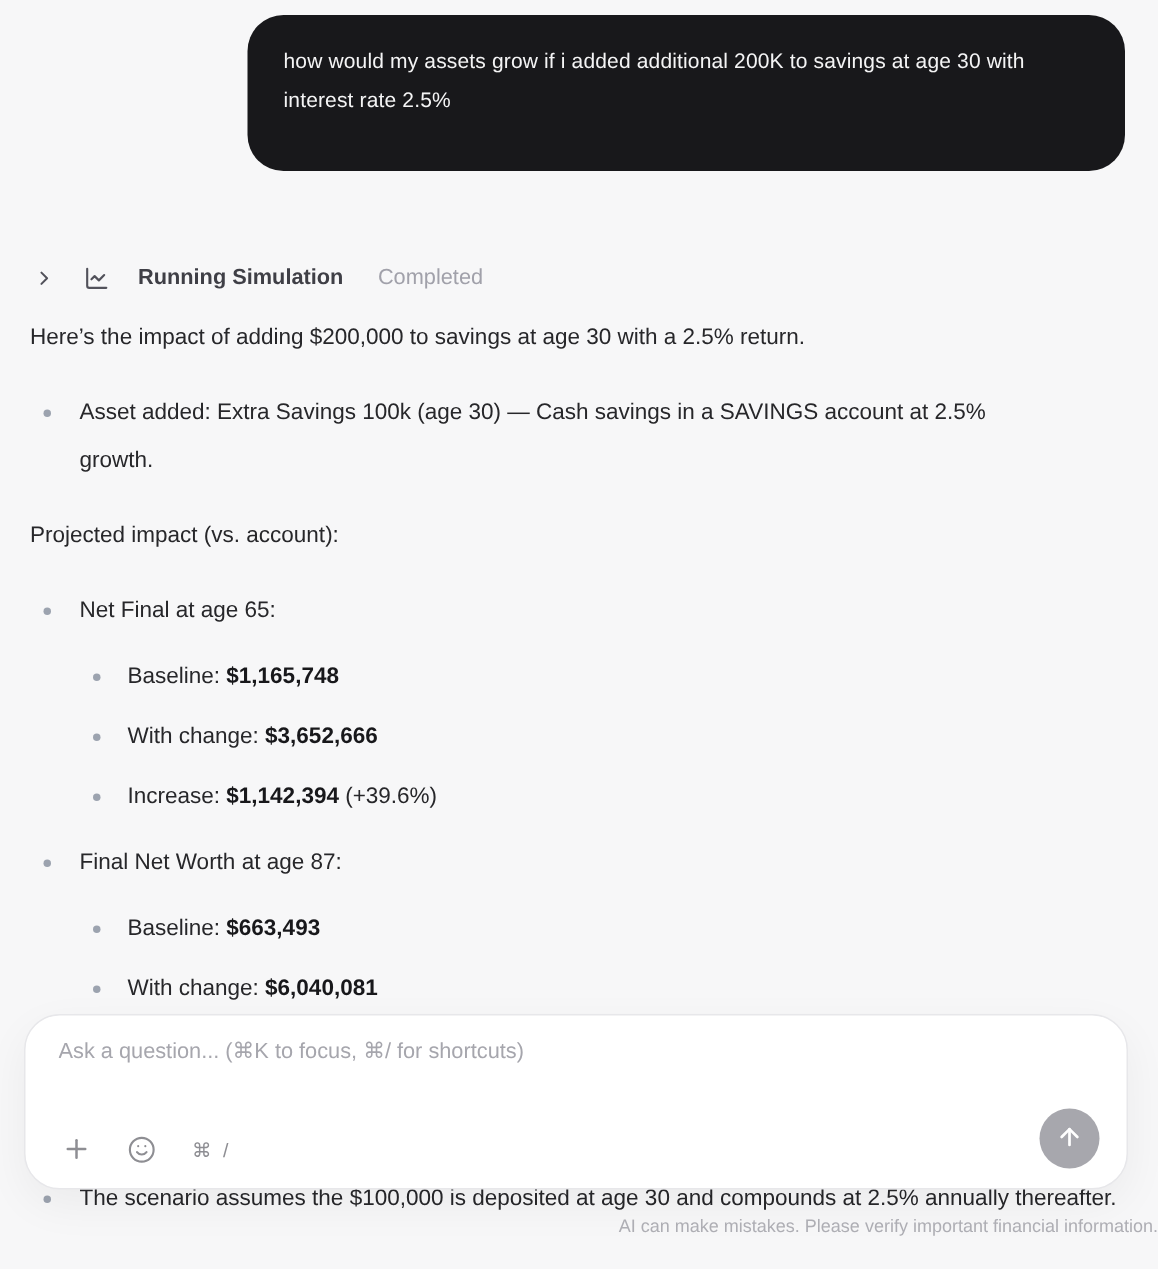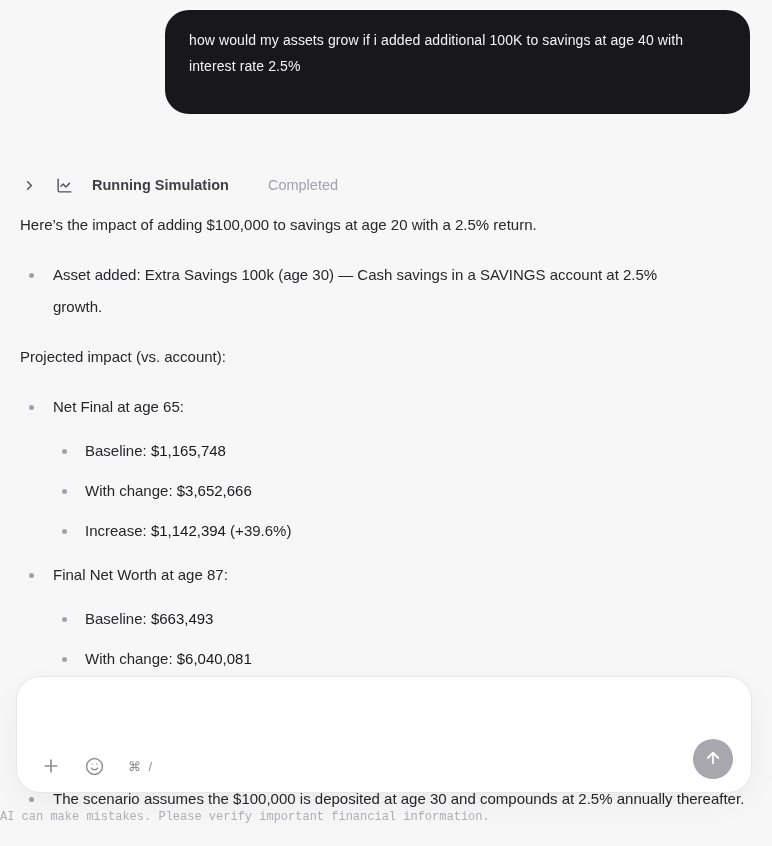--- a/index.html
+++ b/index.html
@@ -18,28 +18,28 @@
     letter-spacing:0.1px;
   }
 
   
   .sim-row {
     position:absolute; top:172px; left:22px; height:26px;
     display:flex; align-items:center; gap:19px;
   }
   .sim-row svg { display:block; }
   .sim-title { font-size:14.5px; font-weight:700; color:#3f3f46; }
-  .sim-status { font-size:14.5px; color:#a1a1aa; margin-left:20px;text-align:right; }
+  .sim-status { font-size:14.5px; color:#a1a1aa; margin-left:4px;text-align:right; }
 
   
   .content {
     position:absolute; top:209px; left:20px; right:20px;
     font-size:15px; line-height:32px; color:#27272a; z-index:1;
   }
-  .content b { font-weight:400; color:#18181b; }
+  .content b { font-weight:700; color:#18181b; }
   .line { margin:0; }
   .mb18 { margin-bottom:18px; }
   .li { position:relative; }
   .l1 { padding-left:33px; }
   .l2 { padding-left:65px; }
   .l2 + .l2 { margin-top:8px; }
   .mt12 { margin-top:12px; }
   .dot {
     position:absolute; top:14px; width:5px; height:5px;
     border-radius:50%; background:#9ca3af;
@@ -77,51 +77,51 @@
   }
   .shortcut-hint { font-size:13px; color:#8e8e93; letter-spacing:2px; }
   .send-btn {
     position:absolute; right:18px; bottom:13px; width:40px; height:40px;
     border-radius:50%; background:#a7a7ad; border:none; cursor:pointer;
     display:flex; align-items:center; justify-content:center;
   }
 
   
   .disclaimer {
-    position:absolute; top:810px; left:0; right:0; text-align:left;
-    font-size:12px; color:#aeaeb4; z-index:3;font-family:Liberation Mono, monospace;
+    position:absolute; top:810px; left:0; right:0; text-align:right;
+    font-size:12px; color:#aeaeb4; z-index:3;
   }
 </style>
 </head>
 <body>
 
 <div class="screen">
 
   <div class="user-bubble">
-    <span>how would my assets grow if i added additional 100K to savings at age 40 with interest rate 2.5%</span>
+    <span>how would my assets grow if i added additional 200K to savings at age 30 with interest rate 2.5%</span>
   </div>
 
   <div class="sim-row">
     <span class="icon-btn">
       <svg width="15" height="15" viewBox="0 0 24 24" fill="none" stroke="#52525b" stroke-width="2.2" stroke-linecap="round" stroke-linejoin="round">
           <path d="m9 18 6-6-6-6"></path>
         </svg>
     </span>
     <span>
       <svg width="17" height="17" viewBox="0 0 24 24" fill="none" stroke="#52525b" stroke-width="2" stroke-linecap="round" stroke-linejoin="round">
           <path d="M3 3v16a2 2 0 0 0 2 2h16"></path>
           <path d="m19 9-5 5-4-4-3 3"></path>
         </svg>
     </span>
     <span class="sim-title">Running Simulation</span>
     <span class="sim-status">Completed</span>
   </div>
 
   <div class="content">
-    <p class="line mb18">Here’s the impact of adding $100,000 to savings at age 20 with a 2.5% return.</p>
+    <p class="line mb18">Here’s the impact of adding $200,000 to savings at age 30 with a 2.5% return.</p>
 
     <div class="li l1 mb18 asset-li">
       <span class="dot"></span>
       <span>Asset added: Extra Savings 100k (age 30) — Cash savings in a SAVINGS account at 2.5% growth.</span>
     </div>
 
     <p class="line mb18">Projected impact (vs. account):</p>
 
     <div class="li l1">
       <span class="dot"></span>
@@ -157,20 +157,21 @@
   </div>
 
   <div class="assumption">
     <div class="li l1">
       <span class="dot"></span>
       <span>The scenario assumes the $100,000 is deposited at age 30 and compounds at 2.5% annually thereafter.</span>
     </div>
   </div>
 
   <div class="composer">
+    <input class="composer-input" type="text" placeholder="Ask a question... (⌘K to focus, ⌘/ for shortcuts)" style="">
     <div class="composer-toolbar">
       <button class="icon-btn">
         <svg width="20" height="20" viewBox="0 0 24 24" fill="none" stroke="#8e8e93" stroke-width="2" stroke-linecap="round">
             <path d="M5 12h14"></path>
             <path d="M12 5v14"></path>
           </svg>
       </button>
       <button class="icon-btn">
         <svg width="19" height="19" viewBox="0 0 24 24" fill="none" stroke="#8e8e93" stroke-width="1.8" stroke-linecap="round" stroke-linejoin="round">
             <circle cx="12" cy="12" r="10"></circle>

